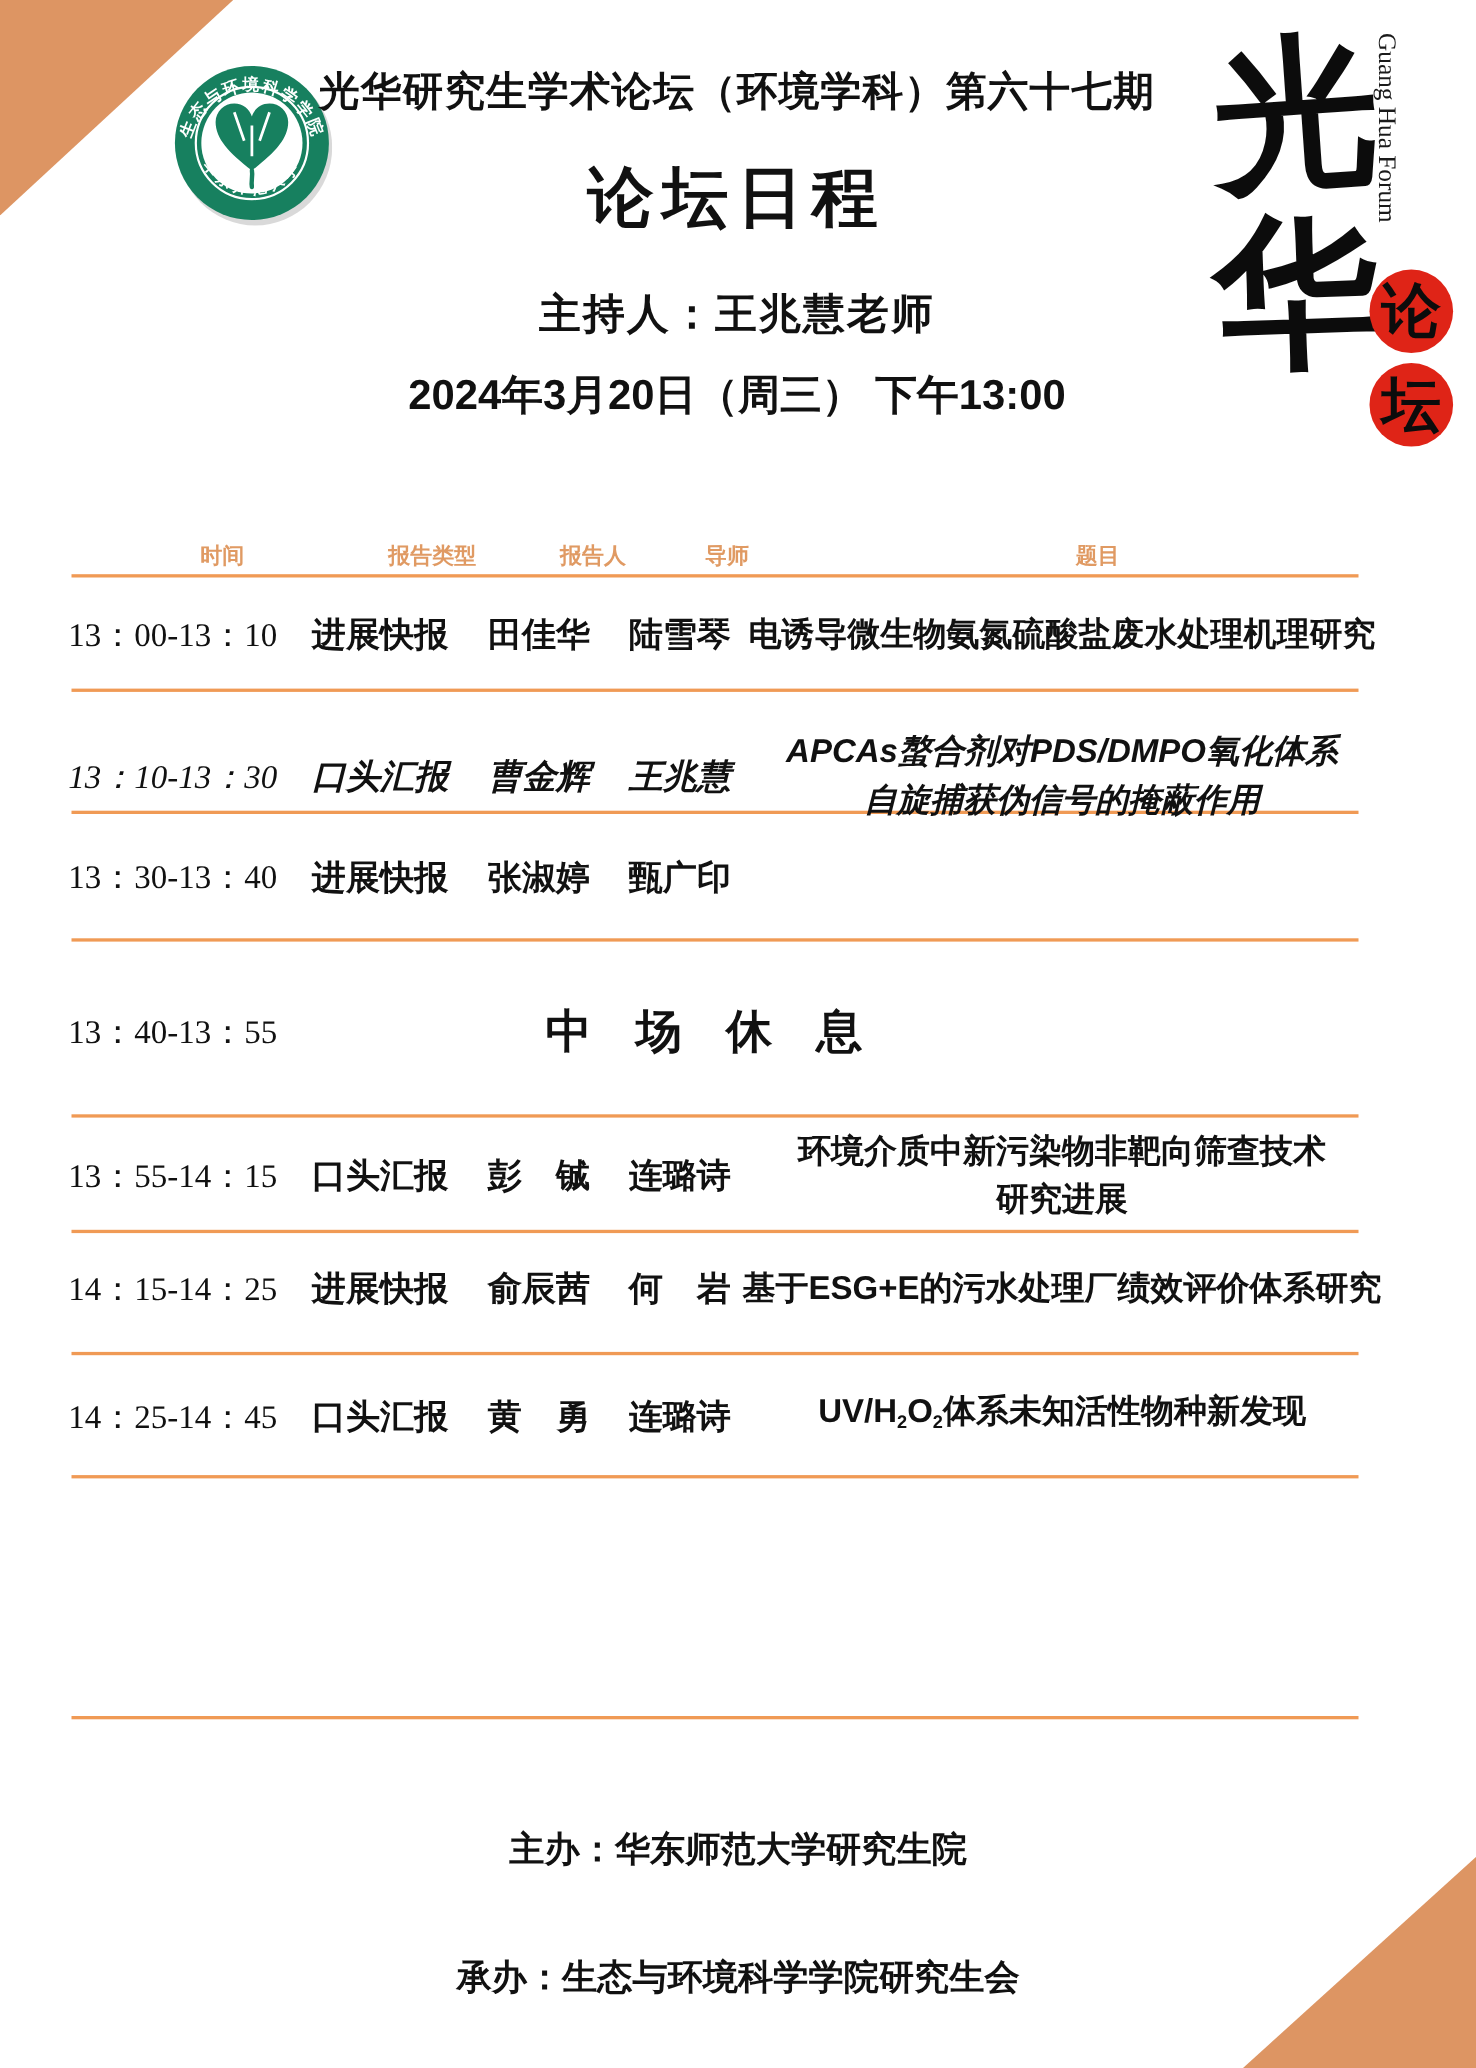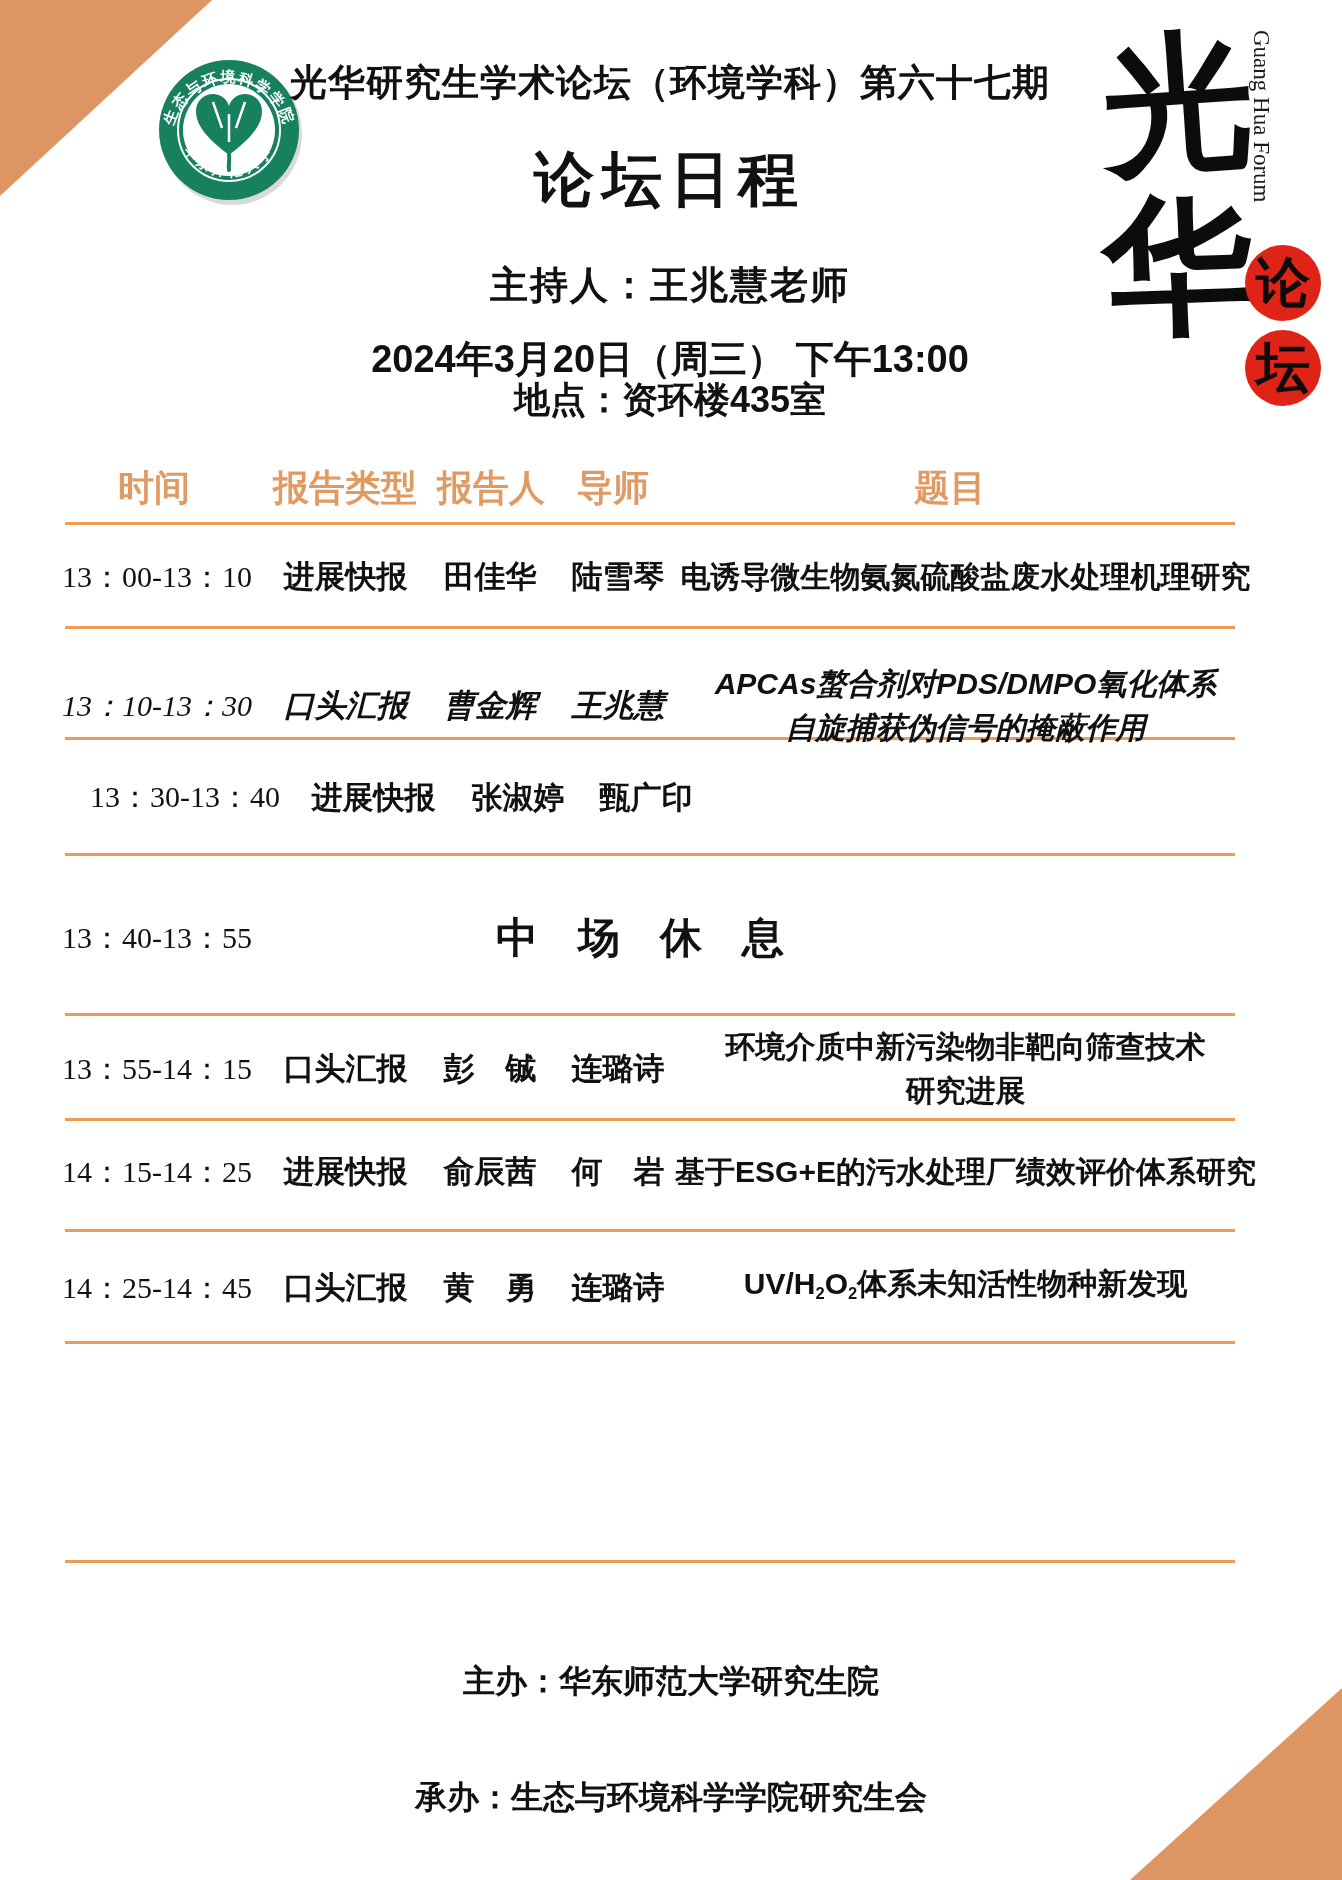--- a/index.html
+++ b/index.html
@@ -30,35 +30,35 @@
   .gh-en{position:absolute;left:1248px;top:30px;height:200px;
          writing-mode:vertical-rl;text-orientation:mixed;
          font-family:"Liberation Serif","DejaVu Serif",serif;font-size:23px;color:#1a1a1a;}
   .seal{position:absolute;left:1245px;width:76px;height:76px;border-radius:50%;
         background:#DF2417;display:flex;align-items:center;justify-content:center;
         font-size:54px;font-weight:900;color:#0c0c0c;}
   .seal-1{top:245px;}
   .seal-2{top:330px;}
 
   
-  .th{position:absolute;top:470px;height:36px;line-height:36px;font-size:36px;font-weight:700;
-      color:#E09A63;transform:translateX(-50%);white-space:nowrap;}
+  .th{position:absolute;top:488px;height:36px;line-height:36px;font-size:20px;font-weight:700;
+      color:#E09A63;transform:translateX(-50%);white-space:nowrap;margin-left:48px;}
   .th-time{left:154px;}.th-type{left:345px;}.th-speaker{left:491px;}
   .th-advisor{left:613px;}.th-title{left:950px;}
 
   
   .hline{position:absolute;left:65px;width:1170px;height:3px;background:#F09A55;}
   .l1{top:522px;}.l2{top:626px;}.l3{top:737px;}.l4{top:853px;}.l5{top:1013px;}
   .l6{top:1118px;}.l7{top:1229px;}.l8{top:1341px;}.l9{top:1560px;}
 
   
   .srow{position:absolute;left:0;width:1306px;}
   .row-0{top:552px;height:50px;}
   .row-1{top:661px;height:90px;font-style:italic;}
-  .row-2{top:750px;height:95px;margin-left:28px;}
+  .row-2{top:750px;height:95px;}
   .row-3{top:1024px;height:90px;}
   .row-4{top:1147px;height:50px;}
   .row-5{top:1263px;height:50px;}
   .cell{position:absolute;top:0;height:100%;display:flex;align-items:center;
         justify-content:center;white-space:nowrap;}
   .c-time{left:62px;width:210px;justify-content:flex-start;
           font-family:"Liberation Serif","DejaVu Serif",serif;font-size:30px;font-weight:400;}
   .c-type{left:268px;width:155px;font-size:31px;font-weight:700;}
   .c-speaker{left:410px;width:160px;font-size:31px;font-weight:700;text-align:center;}
   .c-advisor{left:538px;width:160px;font-size:31px;font-weight:700;}
@@ -104,21 +104,20 @@
     <circle cx="71" cy="74" r="46" fill="#ffffff"></circle>
     <path d="M71,99 C50,83 38,70 38,55 C38,45 46,38 55,38 C63,38 69,43 71,50 C73,43 79,38 87,38 C96,38 104,45 104,55 C104,70 92,83 71,99 Z" fill="#17805F"></path>
     <path d="M71,99 C72,104 70,109 71,114" fill="none" stroke="#17805F" stroke-width="4" stroke-linecap="round"></path>
     <path d="M55,46 L64,72 M87,46 L78,72 M71,58 L71,86" stroke="#ffffff" stroke-width="2.5" fill="none"></path>
   </svg>
 
   <div class="hdr h-title">光华研究生学术论坛（环境学科）第六十七期</div>
   <div class="hdr h-main">论坛日程</div>
   <div class="hdr h-host">主持人：王兆慧老师</div>
   <div class="hdr h-date">2024年3月20日（周三）  下午13:00</div>
-  <div class="hdr h-loc">地点：资环楼435室</div>
 
   <div class="calli">
     <span class="c0">光</span>
     <span class="c1">华</span>
   </div>
   <div class="gh-en">Guang Hua Forum</div>
   <div class="seal seal-1">
     <span>论</span>
   </div>
   <div class="seal seal-2">

